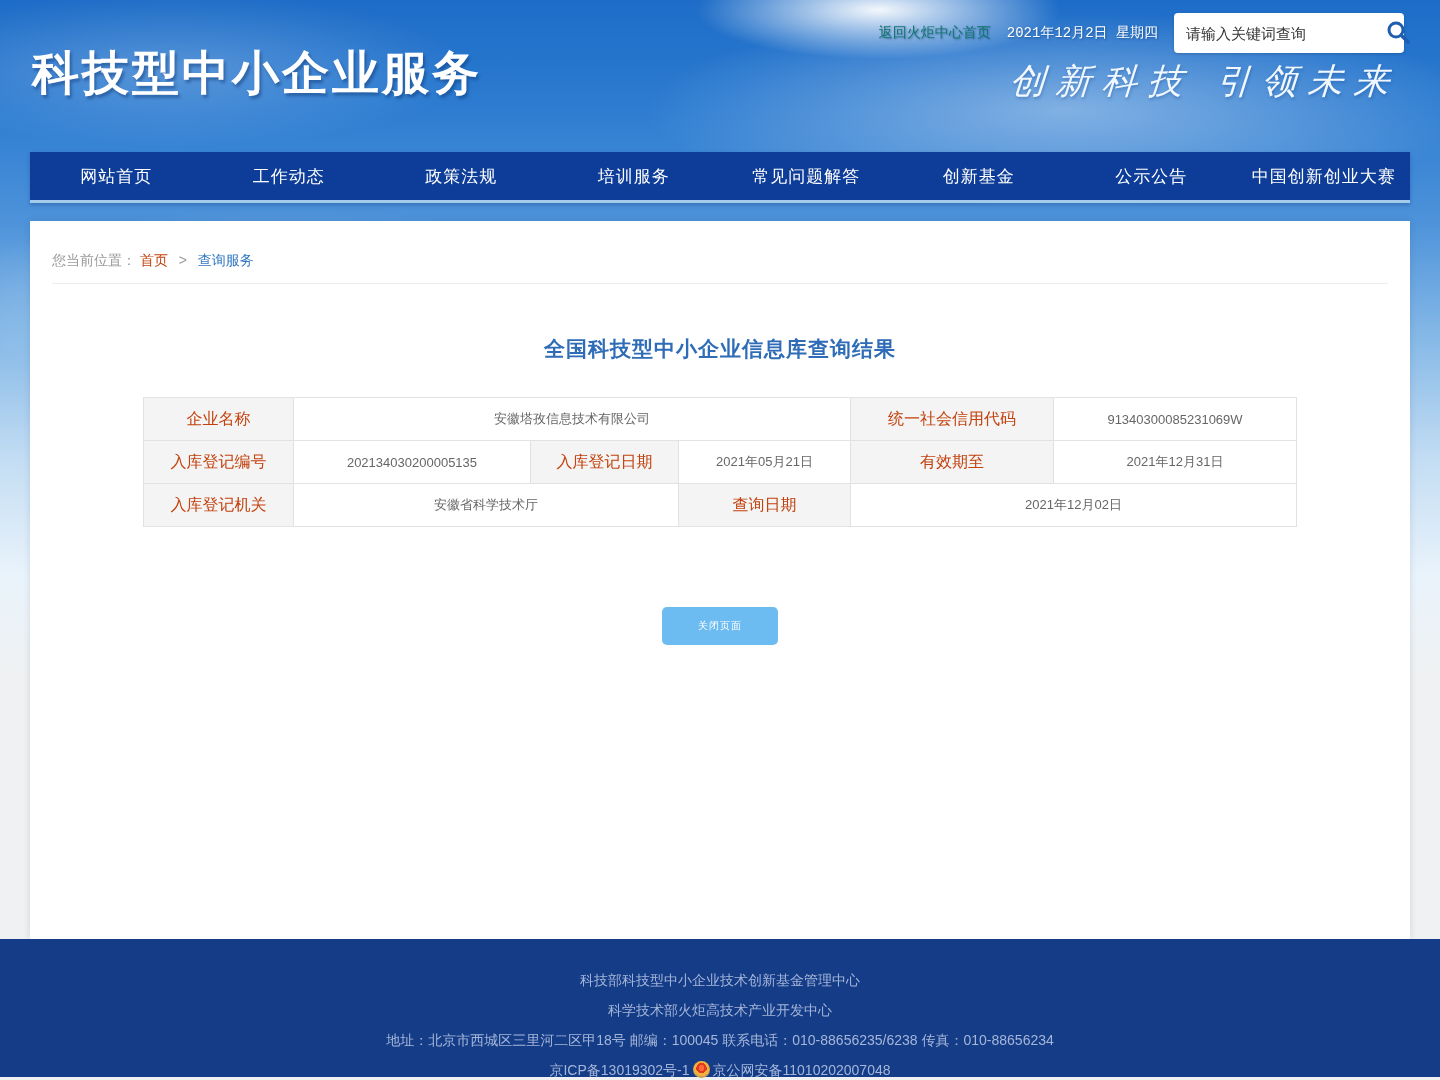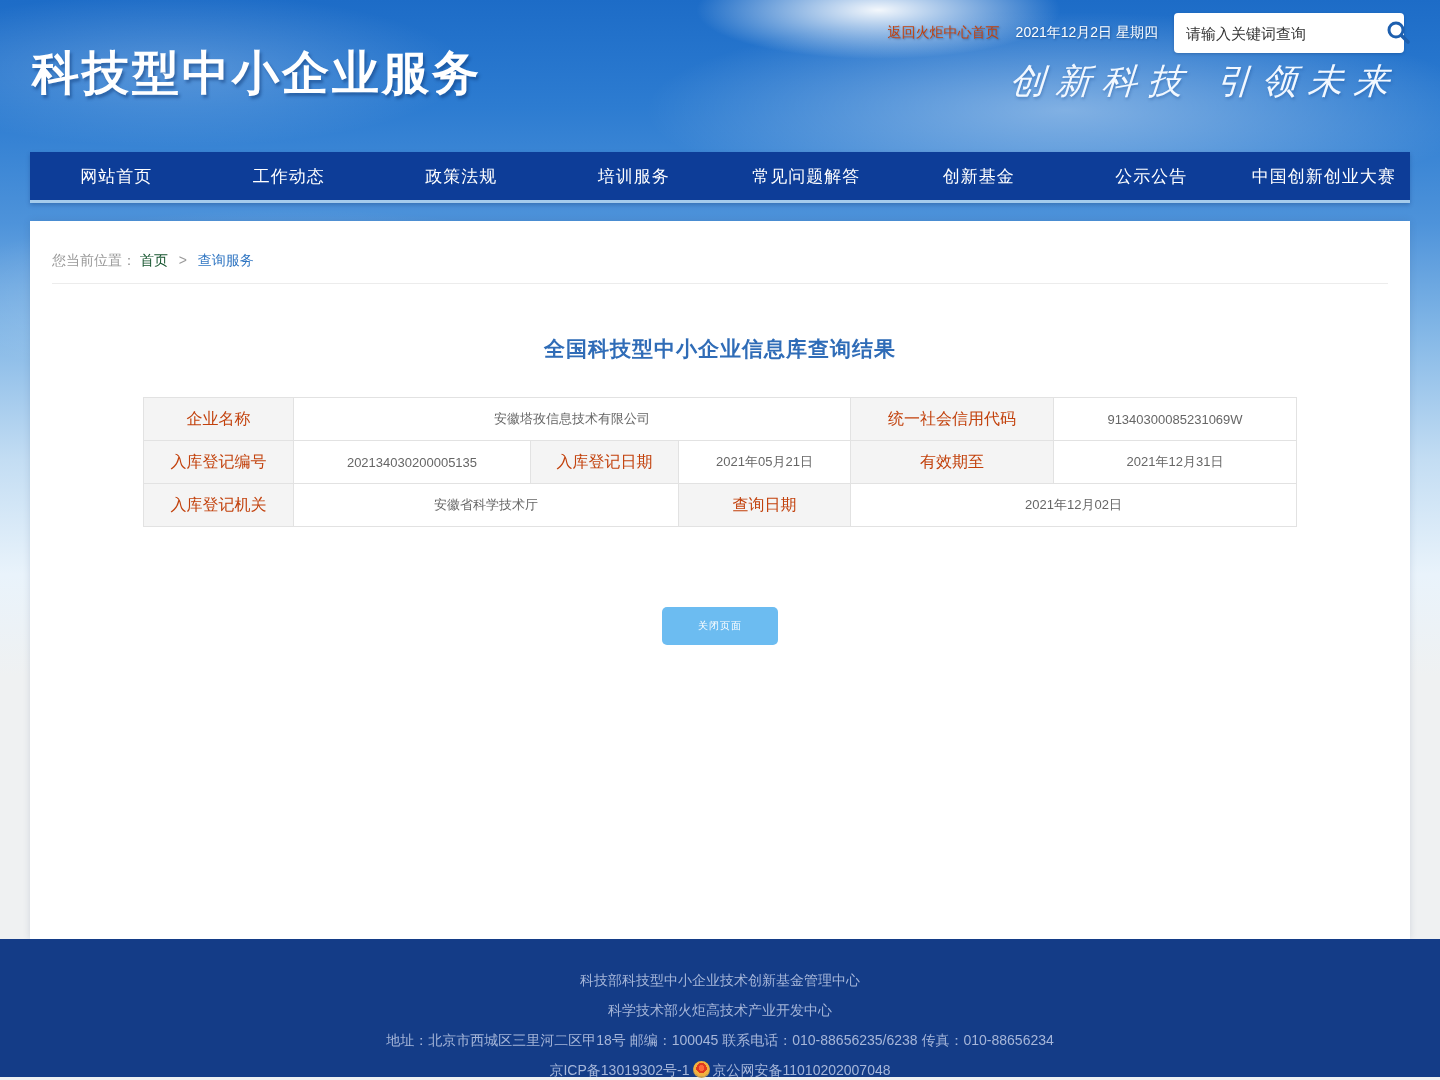--- a/index.html
+++ b/index.html
@@ -30,22 +30,22 @@
     position:absolute; left:2px; top:42px;
     font-size:47px; font-weight:900; color:#fff; letter-spacing:3px;
     font-family:"Liberation Serif", serif;
     text-shadow:2px 3px 3px rgba(10,50,110,.45);
   }
   .top-right {
     position:absolute; right:6px; top:13px;
     display:flex; align-items:center; gap:16px;
     color:#fff; font-size:14px;
   }
-  .top-link { color:#c2410c; text-decoration:none; cursor:pointer; text-shadow:1px 1px 2px rgba(10,50,110,.5); }
-  .top-date { text-shadow:1px 1px 2px rgba(10,50,110,.5); }
+  .top-link { color:#0f766e; text-decoration:none; cursor:pointer; text-shadow:1px 1px 2px rgba(10,50,110,.5); }
+  .top-date { text-shadow:1px 1px 2px rgba(10,50,110,.5);font-family:Liberation Mono, monospace; }
   .searchbox {
     width:230px; height:40px; background:#fff; border-radius:4px;
     display:flex; align-items:center; padding:0 8px 0 12px;
     box-shadow:0 1px 3px rgba(0,30,80,.25);
   }
   .searchbox input {
     border:none; outline:none; flex:1; font-size:15px; color:#333;
     font-family:"Liberation Sans", sans-serif; background:transparent;
   }
   .searchbox input::placeholder { color:#333; opacity:1; }
@@ -73,21 +73,21 @@
   
   main.layer {
     width:1380px; margin:18px auto 0; background:#fff; height:718px;
     box-shadow:0 0 7px rgba(40,70,110,.15);
   }
   .breadcrumb {
     margin:0 22px; padding:31px 0 13px;
     font-size:14px; color:#999;
     border-bottom:1px solid #ececec;
   }
-  .breadcrumb .bc-home { color:#14532d; text-decoration:none; cursor:pointer;margin-top:48px; }
+  .breadcrumb .bc-home { color:#c2410c; text-decoration:none; cursor:pointer;margin-top:48px; }
   .breadcrumb .bc-sep { color:#9a9a9a; margin:0 7px; }
   .breadcrumb .bc-current { color:#2f75c2; text-decoration:none; cursor:pointer; }
 
   .result-title {
     text-align:center; margin-top:51px;
     font-size:21px; font-weight:bold; color:var(--title-blue,#2f6cb7);
     letter-spacing:1px;
   }
   .result-table {
     margin:34px auto 0; border-collapse:collapse; width:1153px; table-layout:fixed;

